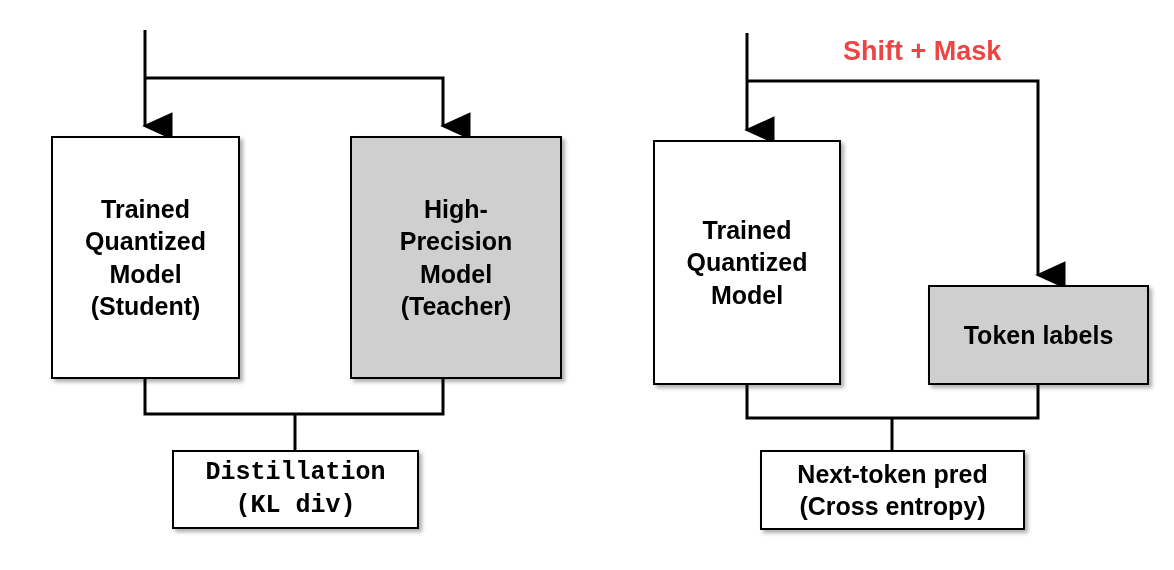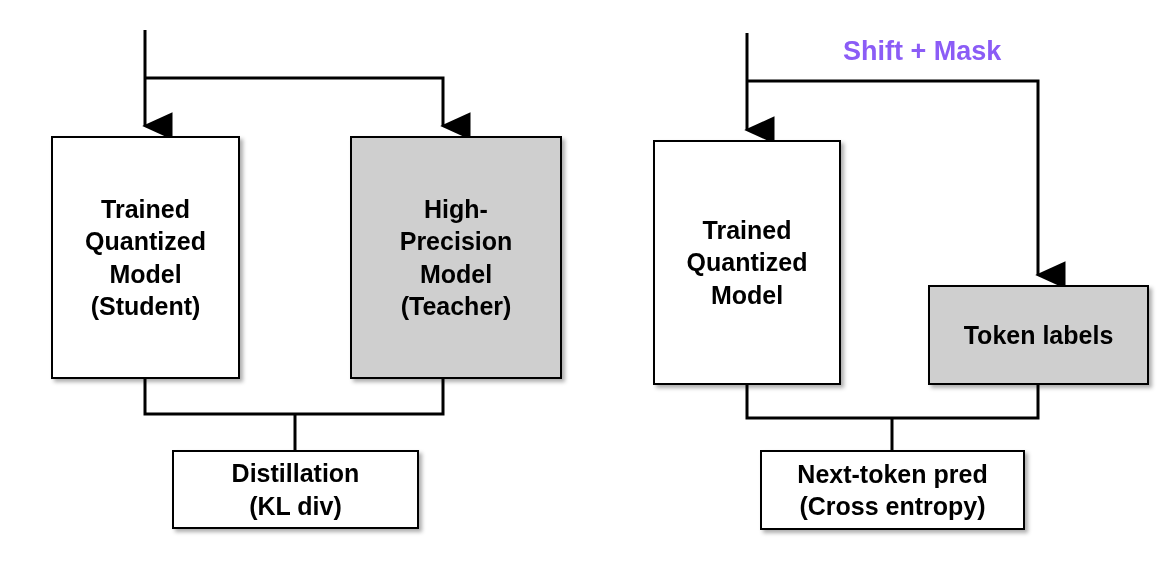--- a/index.html
+++ b/index.html
@@ -37,29 +37,29 @@
     line-height: 1.30;
     box-shadow: 3px 3px 4px rgba(0,0,0,0.32);
     z-index: 2;
   }
   .node.fill-white { background: #ffffff; }
   .node.fill-gray  { background: #cfcfcf; }
   .node .label { white-space: pre-line; padding: 0 4px; }
 
   #node-student       { left: 51px;  top: 136px; width: 189px; height: 243px; font-size: 25px; }
   #node-teacher       { left: 350px; top: 136px; width: 212px; height: 243px; font-size: 25px; }
-  #node-distillation  { left: 172px; top: 450px; width: 247px; height: 79px;  font-size: 25px; }
+  #node-distillation  { left: 172px; top: 450px; width: 247px; height: 79px;  font-size: 25px; font-family: Liberation Mono, monospace; }
   #node-tqm           { left: 653px; top: 140px; width: 188px; height: 245px; font-size: 25px; }
   #node-token-labels  { left: 928px; top: 285px; width: 221px; height: 100px; font-size: 25px; }
   #node-next-token    { left: 760px; top: 450px; width: 265px; height: 80px;  font-size: 25px; }
 
   .edge-label {
     position: absolute;
     font-weight: bold;
-    color: #8b5cf6;
+    color: #ef4444;
     white-space: nowrap;
     z-index: 3;
   }
   #label-shift-mask {
     left: 843px;
     top: 36px;
     font-size: 27px;
   }
 </style>
 </head>

